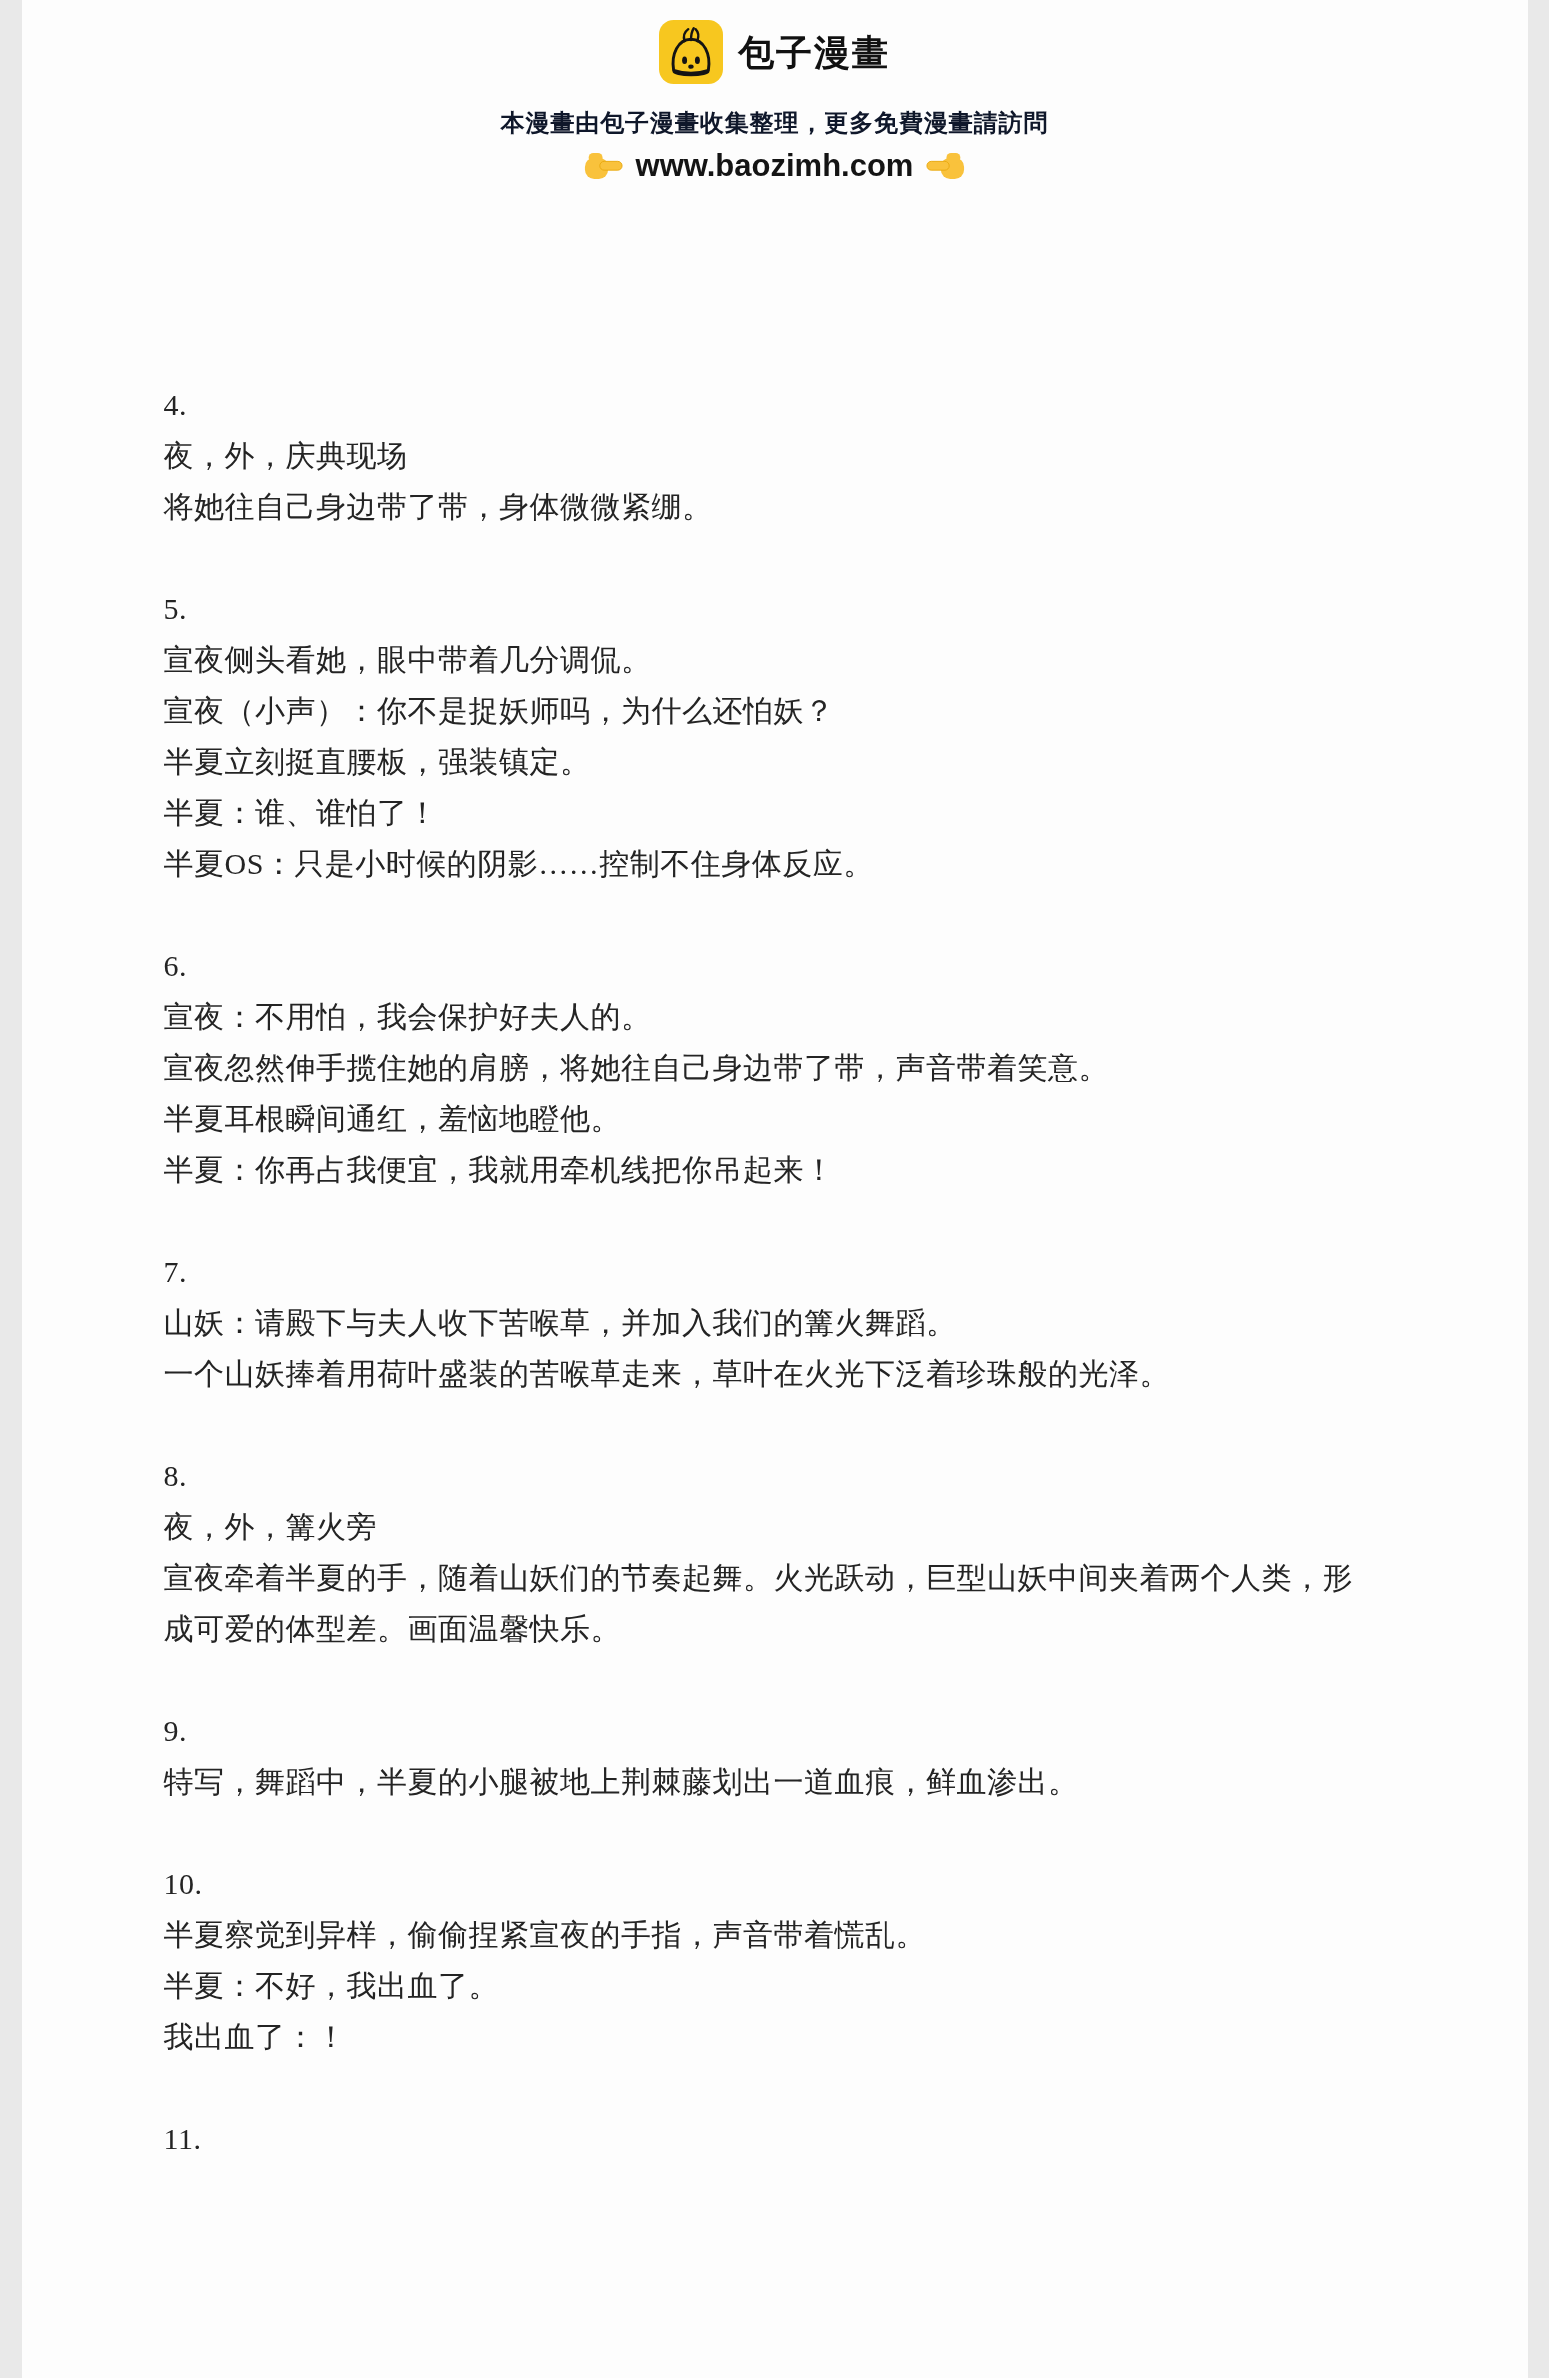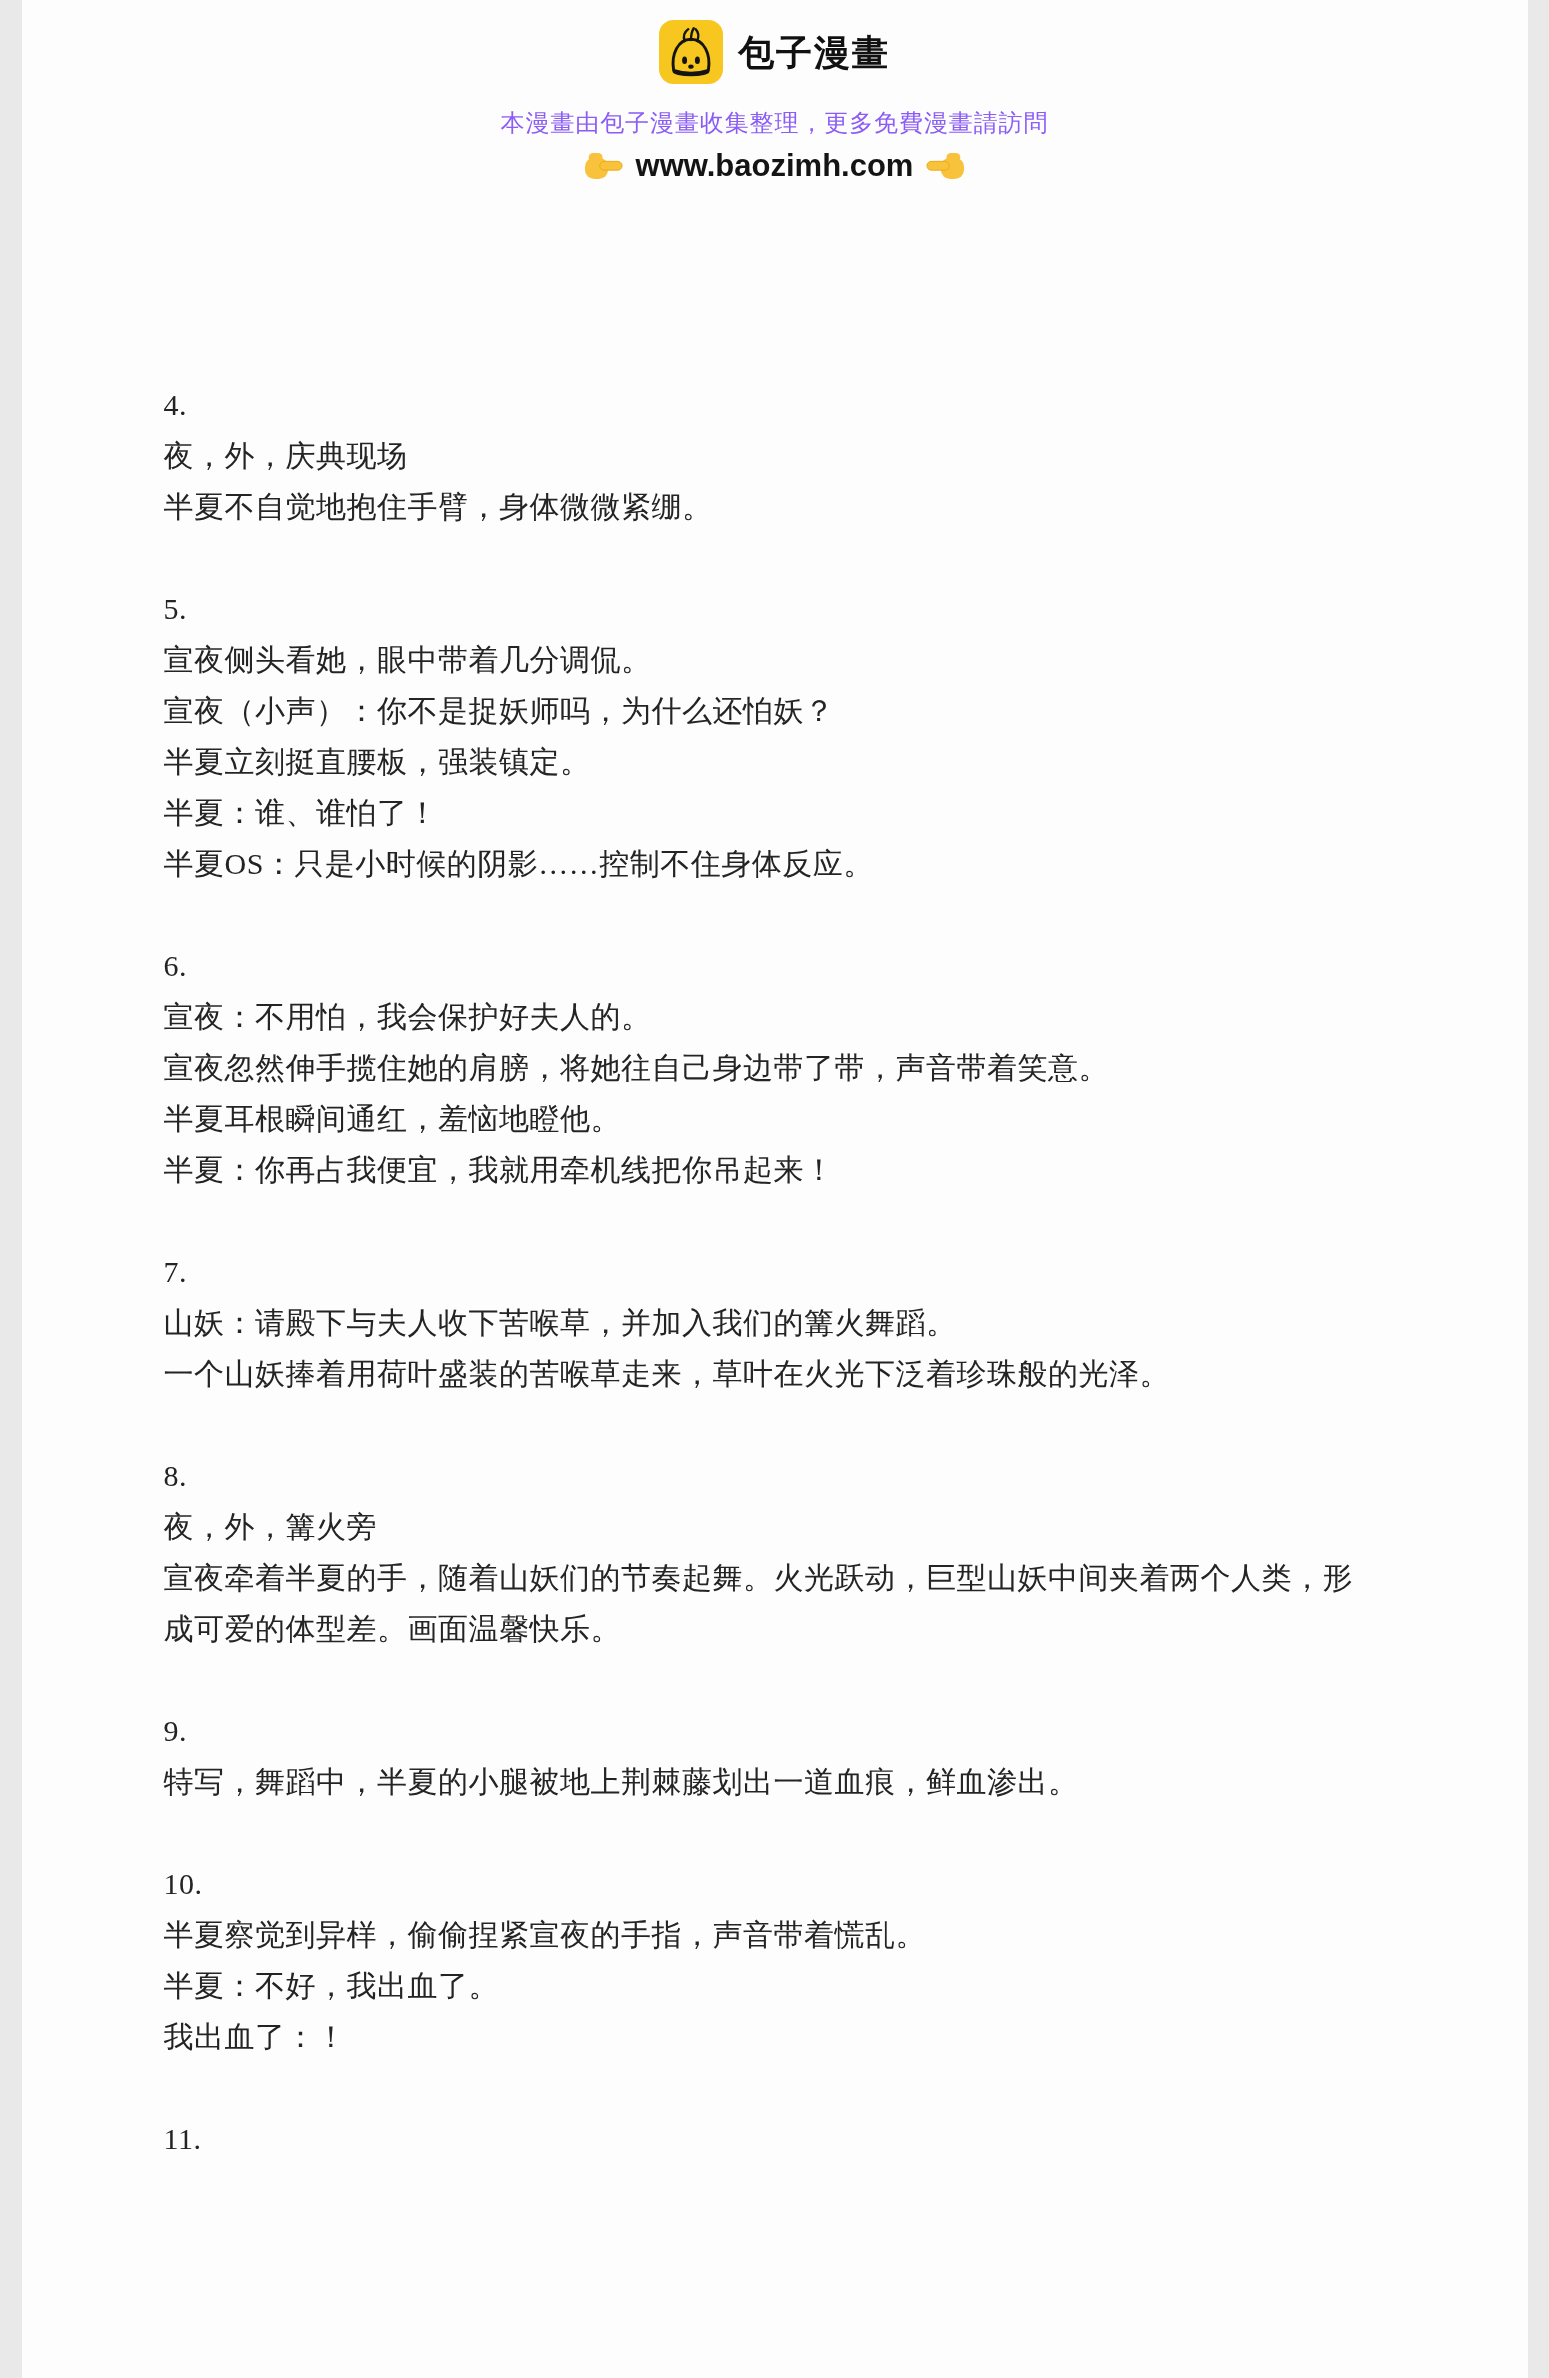--- a/index.html
+++ b/index.html
@@ -31,22 +31,22 @@
   }
   .brand-title {
     font-size: 36px;
     font-weight: 800;
     color: #111;
     letter-spacing: 1.9px;
   }
   .subtitle {
     margin-top: 20.6px;
     font-size: 24px;
-    font-weight: 400;
-    color: #8b5cf6;
+    font-weight: 700;
+    color: #0f172a;
     letter-spacing: 0.9px;
   }
   .url-row {
     margin-top: 9px;
     display: flex;
     align-items: center;
     justify-content: center;
     gap: 13px;
     font-size: 31px;
     font-weight: 700;
@@ -116,21 +116,21 @@
         </svg>
       </span>
     </div>
   </div>
 
   <div class="script">
 
     <div class="section">
       <p>4.</p>
       <p>夜，外，庆典现场</p>
-      <p>半夏不自觉地抱住手臂，身体微微紧绷。</p>
+      <p>将她往自己身边带了带，身体微微紧绷。</p>
     </div>
 
     <div class="section">
       <p>5.</p>
       <p>宣夜侧头看她，眼中带着几分调侃。</p>
       <p>宣夜（小声）：你不是捉妖师吗，为什么还怕妖？</p>
       <p>半夏立刻挺直腰板，强装镇定。</p>
       <p>半夏：谁、谁怕了！</p>
       <p>半夏OS：只是小时候的阴影……控制不住身体反应。</p>
     </div>

